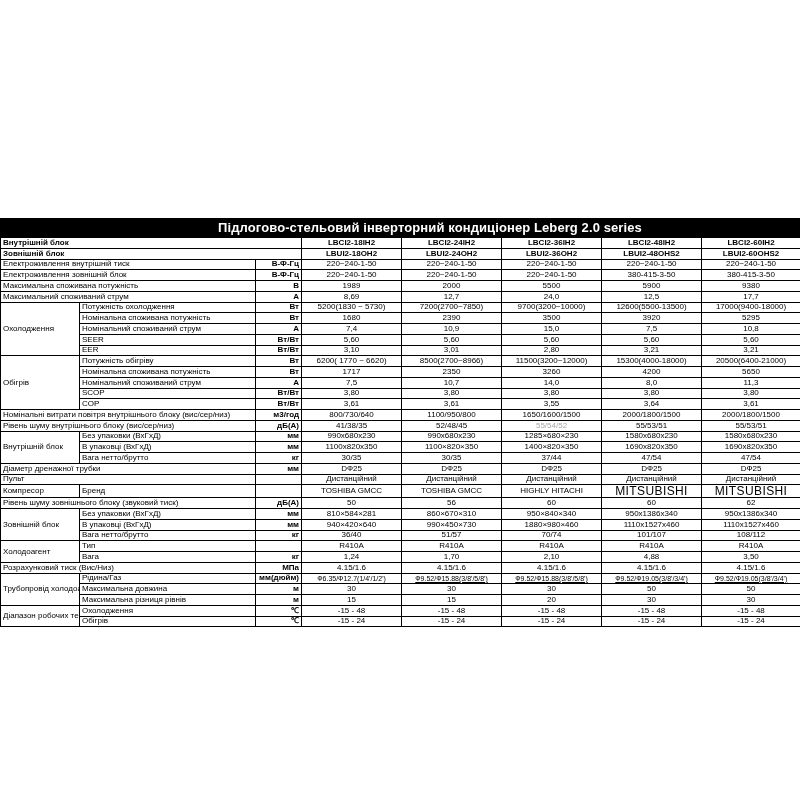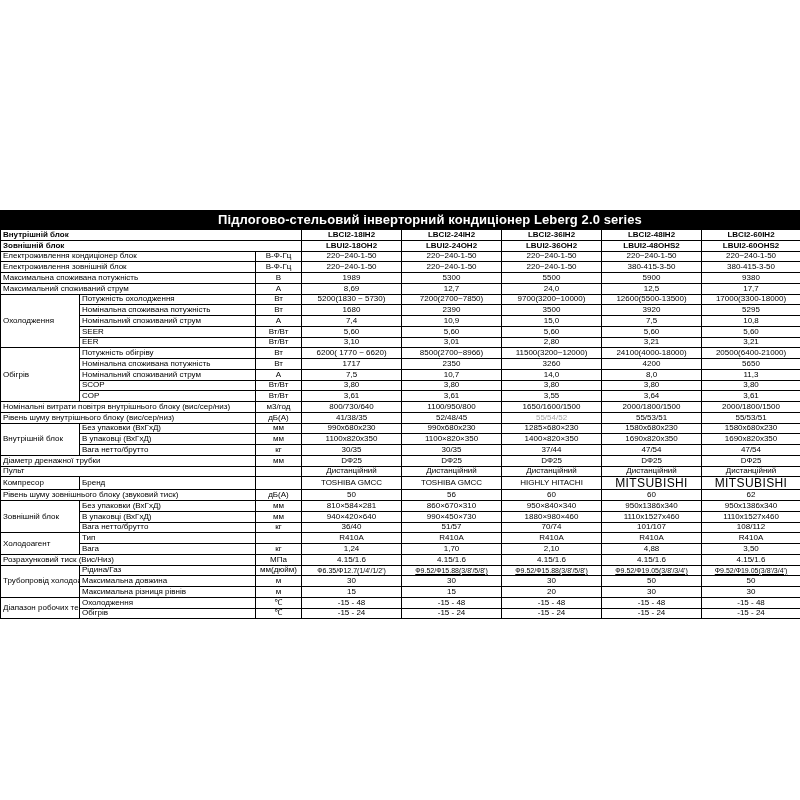--- a/index.html
+++ b/index.html
@@ -12,21 +12,21 @@
     -webkit-font-smoothing: antialiased;
   }
   .page {
     position: relative;
     width: 800px;
     height: 800px;
     overflow: hidden;
   }
   .spec-wrap {
     position: absolute;
-    top: 210px;
+    top: 218px;
     left: 0;
     width: 800px;
   }
   .title-bar {
     height: 19px;
     background: #000000;
     color: #ffffff;
     font-weight: bold;
     font-size: 13px;
     display: flex;
@@ -52,21 +52,21 @@
     height: 9.75px;
   }
   td.group-cell {
     text-align: left;
     vertical-align: middle;
     white-space: normal;
     line-height: 1.25;
     padding-left: 3px;
   }
   td.label-cell { text-align: left; padding-left: 3px; }
-  td.unit-cell  { text-align: center; padding-left: 2px; }
+  td.unit-cell  { text-align: right; padding-left: 2px; font-weight: bold; }
   td.val-cell   { text-align: center; }
   .bold { font-weight: bold; }
   .muted { color: #a6a6a6; }
   .brand { font-size: 12px; letter-spacing: 0.4px; }
   .small { font-size: 7px; }
   .underline { text-decoration: underline; }
 </style>
 </head>
 <body>
 
@@ -95,42 +95,42 @@
           </tr>
           <tr>
             <td class="label-cell bold" colspan="3">Зовнішній блок</td>
             <td class="val-cell bold">LBUI2-18OH2</td>
             <td class="val-cell bold">LBUI2-24OH2</td>
             <td class="val-cell bold">LBUI2-36OH2</td>
             <td class="val-cell bold">LBUI2-48OHS2</td>
             <td class="val-cell bold">LBUI2-60OHS2</td>
           </tr>
           <tr>
-            <td class="label-cell" colspan="2">Електроживлення кондиціонер блок</td>
+            <td class="label-cell" colspan="2">Електроживлення внутрішній тиск</td>
             <td class="unit-cell">В-Ф-Гц</td>
             <td class="val-cell">220~240-1-50</td>
             <td class="val-cell">220~240-1-50</td>
             <td class="val-cell">220~240-1-50</td>
             <td class="val-cell">220~240-1-50</td>
             <td class="val-cell">220~240-1-50</td>
           </tr>
           <tr>
             <td class="label-cell" colspan="2">Електроживлення зовнішній блок</td>
             <td class="unit-cell">В-Ф-Гц</td>
             <td class="val-cell">220~240-1-50</td>
             <td class="val-cell">220~240-1-50</td>
             <td class="val-cell">220~240-1-50</td>
             <td class="val-cell">380-415-3-50</td>
             <td class="val-cell">380-415-3-50</td>
           </tr>
           <tr>
             <td class="label-cell" colspan="2">Максимальна споживана потужність</td>
             <td class="unit-cell">В</td>
             <td class="val-cell">1989</td>
-            <td class="val-cell">5300</td>
+            <td class="val-cell">2000</td>
             <td class="val-cell">5500</td>
             <td class="val-cell">5900</td>
             <td class="val-cell">9380</td>
           </tr>
           <tr>
             <td class="label-cell" colspan="2">Максимальний споживаний струм</td>
             <td class="unit-cell">А</td>
             <td class="val-cell">8,69</td>
             <td class="val-cell">12,7</td>
             <td class="val-cell">24,0</td>
@@ -138,21 +138,21 @@
             <td class="val-cell">17,7</td>
           </tr>
           <tr>
             <td class="group-cell" rowspan="5">Охолодження</td>
             <td class="label-cell" colspan="1">Потужність охолодження</td>
             <td class="unit-cell">Вт</td>
             <td class="val-cell">5200(1830 ~ 5730)</td>
             <td class="val-cell">7200(2700~7850)</td>
             <td class="val-cell">9700(3200~10000)</td>
             <td class="val-cell">12600(5500-13500)</td>
-            <td class="val-cell">17000(3300-18000)</td>
+            <td class="val-cell">17000(9400-18000)</td>
           </tr>
           <tr>
             <td class="label-cell" colspan="1">Номінальна споживана потужність</td>
             <td class="unit-cell">Вт</td>
             <td class="val-cell">1680</td>
             <td class="val-cell">2390</td>
             <td class="val-cell">3500</td>
             <td class="val-cell">3920</td>
             <td class="val-cell">5295</td>
           </tr>
@@ -183,21 +183,21 @@
             <td class="val-cell">3,21</td>
             <td class="val-cell">3,21</td>
           </tr>
           <tr>
             <td class="group-cell" rowspan="5">Обігрів</td>
             <td class="label-cell" colspan="1">Потужність обігріву</td>
             <td class="unit-cell">Вт</td>
             <td class="val-cell">6200( 1770 ~ 6620)</td>
             <td class="val-cell">8500(2700~8966)</td>
             <td class="val-cell">11500(3200~12000)</td>
-            <td class="val-cell">24100(4000-18000)</td>
+            <td class="val-cell">15300(4000-18000)</td>
             <td class="val-cell">20500(6400-21000)</td>
           </tr>
           <tr>
             <td class="label-cell" colspan="1">Номінальна споживана потужність</td>
             <td class="unit-cell">Вт</td>
             <td class="val-cell">1717</td>
             <td class="val-cell">2350</td>
             <td class="val-cell">3260</td>
             <td class="val-cell">4200</td>
             <td class="val-cell">5650</td>

